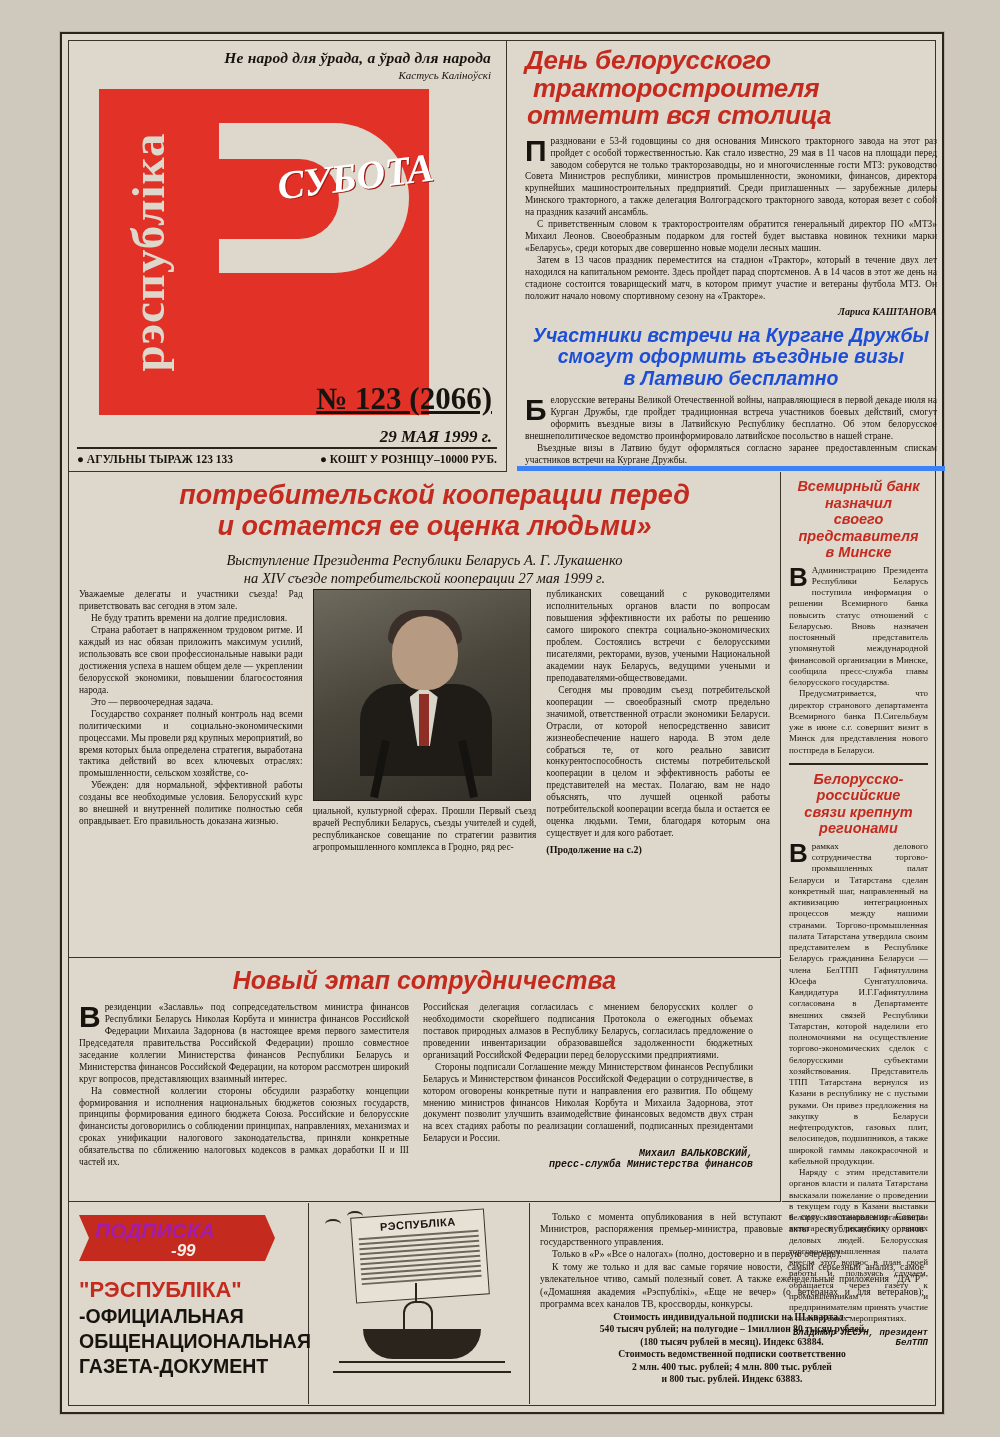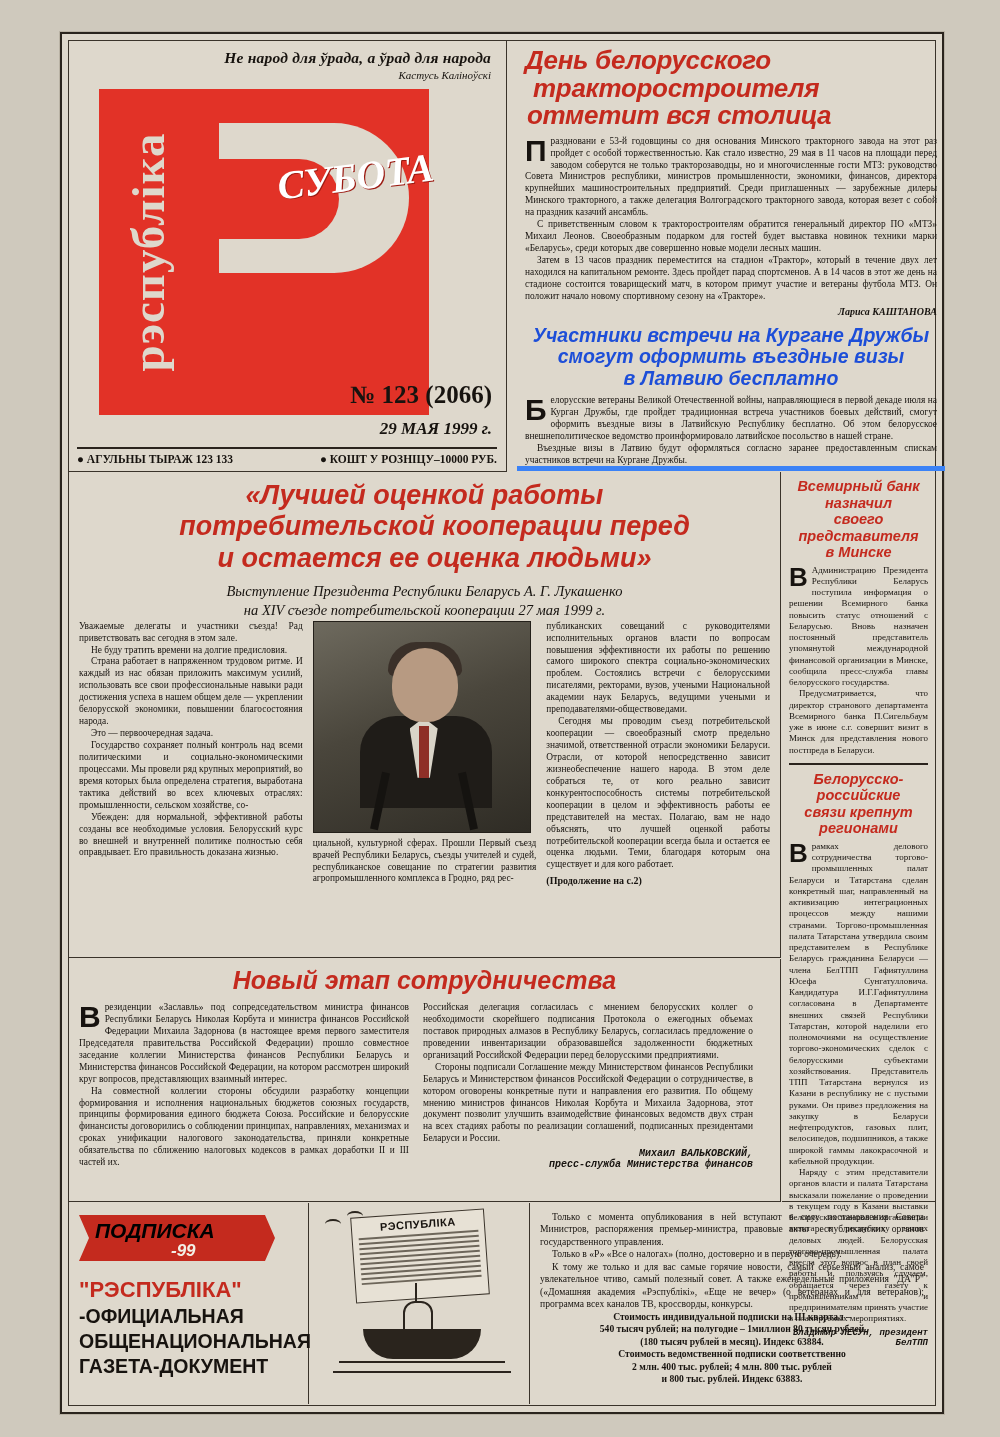--- a/index.html
+++ b/index.html
@@ -30,21 +30,21 @@
   .logo-stem{position:absolute;left:38px;top:30px;width:74px;height:282px;background:#e23227;}
   .logo-vert{position:absolute;left:8px;top:6px;width:118px;height:318px;display:flex;align-items:center;justify-content:center;}
   .logo-vert span{
     display:block;transform:rotate(-90deg);white-space:nowrap;
     font-family:"Liberation Serif",serif;font-weight:bold;font-size:47px;color:#ded8cc;letter-spacing:1px;
   }
   .subota{position:absolute;left:196px;top:66px;transform:rotate(-7deg);
     font-family:"Liberation Serif",serif;font-weight:bold;font-style:italic;font-size:40px;color:#ffffff;
     text-shadow:1px 1px 0 #9b1b12;}
   .issue{position:absolute;right:14px;top:340px;text-align:right;}
-  .issue .num{font-size:25px;font-weight:bold;}
+  .issue .num{font-size:31px;font-weight:bold;text-decoration:underline;}
   .issue .date{font-size:17px;font-weight:bold;font-style:italic;margin-top:10px;}
   .mast-foot{position:absolute;left:8px;bottom:6px;width:420px;border-top:2px solid #2a241d;padding-top:4px;
     display:flex;justify-content:space-between;font-size:11.5px;font-weight:bold;}
   
   .rtop{position:absolute;left:448px;top:0;width:428px;height:430px;border-bottom:5px solid #3b82f6;padding:6px 8px;box-sizing:border-box;}
   .hl1{font-family:"Liberation Sans",sans-serif;font-weight:bold;font-style:italic;color:#c42a1e;font-size:26px;line-height:1.06;letter-spacing:-.3px;}
   .hl1 .l2{margin-left:8px}
   .hl1 .l3{margin-left:2px}
   .body-txt{font-size:9.4px;line-height:1.27;text-align:justify;}
   .dropcap{float:left;font-family:"Liberation Sans",sans-serif;font-weight:bold;font-size:30px;line-height:25px;padding:2px 4px 0 0;}
@@ -77,21 +77,21 @@
   .coop{position:absolute;left:0;top:918px;width:712px;height:243px;border-right:1px solid #3a332a;border-bottom:1px solid #3a332a;padding:7px 10px;box-sizing:border-box;}
   .coop-hl{font-family:"Liberation Sans",sans-serif;font-weight:bold;font-style:italic;color:#c42a1e;font-size:25px;text-align:center;margin-bottom:7px;}
   .cols2{display:flex;gap:14px;}
   .col2{width:330px;}
   
   .ad{position:absolute;left:0;top:1162px;width:866px;height:201px;display:flex;}
   .ad-left{width:240px;padding:8px 6px 0 10px;box-sizing:border-box;border-right:1px solid #3a332a;}
   .pod{position:relative;width:214px;height:60px;}
   .pod .banner{position:absolute;left:0;top:4px;width:196px;height:46px;background:#c42a1e;
     clip-path:polygon(0 0,186px 0,196px 23px,186px 46px,0 46px,10px 23px);}
-  .pod .ptxt{position:absolute;left:16px;top:8px;color:#000000;font-family:"Liberation Sans",sans-serif;font-weight:bold;font-style:italic;font-size:21px;}
+  .pod .ptxt{position:absolute;left:16px;top:8px;color:#a21caf;font-family:"Liberation Sans",sans-serif;font-weight:bold;font-style:italic;font-size:21px;}
   .pod .p99{position:absolute;left:92px;top:30px;color:#f3efe6;font-family:"Liberation Sans",sans-serif;font-weight:bold;font-style:italic;font-size:17px;}
   .adname{color:#c42a1e;font-family:"Liberation Sans",sans-serif;font-weight:bold;font-size:22px;margin-top:6px;}
   .adline{font-family:"Liberation Sans",sans-serif;font-weight:bold;font-size:19.5px;line-height:1.18;margin-top:2px;}
   .ad-mid{width:220px;border-right:1px solid #3a332a;position:relative;}
   .ad-right{width:404px;padding:8px 10px 0 10px;box-sizing:border-box;font-size:9.6px;line-height:1.3;text-align:justify;}
   .center-b{text-align:center;font-weight:bold;}
   
   .doodle{position:absolute;left:10px;top:6px;width:200px;height:190px;}
   .np{position:absolute;left:34px;top:4px;width:132px;height:84px;background:#e7e1d5;border:1px solid #3a332a;transform:rotate(-4deg);}
   .np .nph{font-family:"Liberation Sans",sans-serif;font-weight:bold;font-size:11px;text-align:center;margin-top:4px;letter-spacing:.5px;}
@@ -155,21 +155,20 @@
       <div>в Латвию бесплатно</div>
     </div>
     <div class="body-txt">
       <span class="dropcap">Б</span><span>елорусские ветераны Великой Отечественной войны, направляющиеся в первой декаде июля на Курган Дружбы, где пройдет традиционная встреча участников боевых действий, смогут оформить въездные визы в Латвийскую Республику бесплатно. Об этом белорусское внешнеполитическое ведомство проинформировало латвийское посольство в нашей стране.</span>
     </div>
     <div class="body-txt" style="text-indent:12px">Въездные визы в Латвию будут оформляться согласно заранее предоставленным спискам участников встречи на Кургане Дружбы.</div>
   </div>
 
   <div class="mid">
     <div class="mid-hl">
-      <div>«Лучшей оценкой работы</div>
       <div class="i2">потребительской кооперации перед</div>
       <div class="i2">и остается ее оценка людьми»</div>
     </div>
     <div class="mid-sub">
       <div>Выступление Президента Республики Беларусь А. Г. Лукашенко</div>
       <div>на XIV съезде потребительской кооперации 27 мая 1999 г.</div>
     </div>
 
     <div class="cols3">
       <div class="col">

